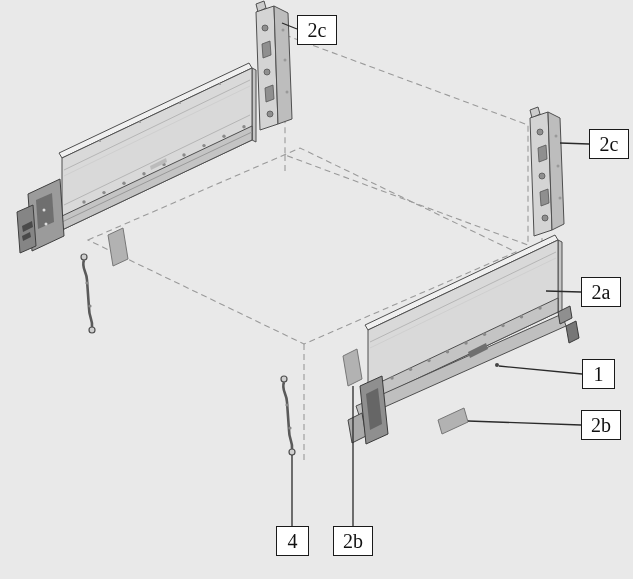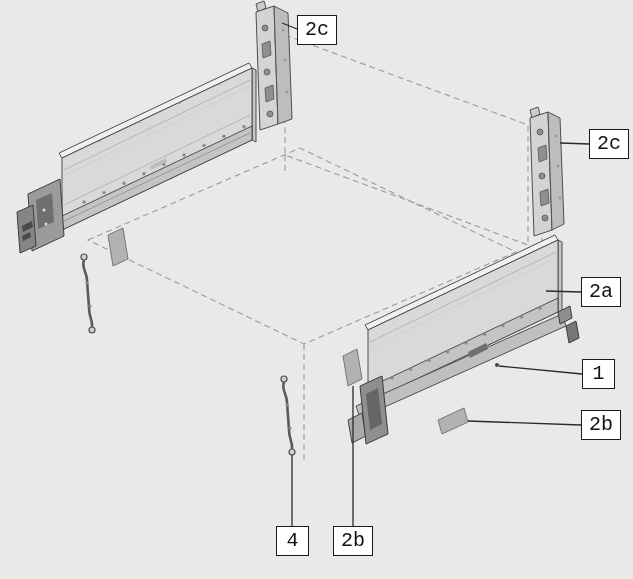--- a/index.html
+++ b/index.html
@@ -1,18 +1,18 @@
 <!DOCTYPE html>
 <html><head>
 <meta charset="utf-8">
 <style>
   html,body{margin:0;padding:0;background:#e9e9e9;}
   .stage{
     position:relative;width:633px;height:579px;background:#e9e9e9;
-    overflow:hidden;font-family:Liberation Mono, monospace;
+    overflow:hidden;font-family:Liberation Serif, serif;
   }
   .stage svg{position:absolute;left:0;top:0;display:block;}
   .callout{
     position:absolute;height:30px;background:#ffffff;border:1.6px solid #1a1a1a;
     display:flex;align-items:center;justify-content:center;
     font-size:20px;line-height:1;color:#111;box-sizing:border-box;
   }
   .w2{width:40px}
   .w1{width:33px}
   #co-2c-top{left:297px;top:15px}

